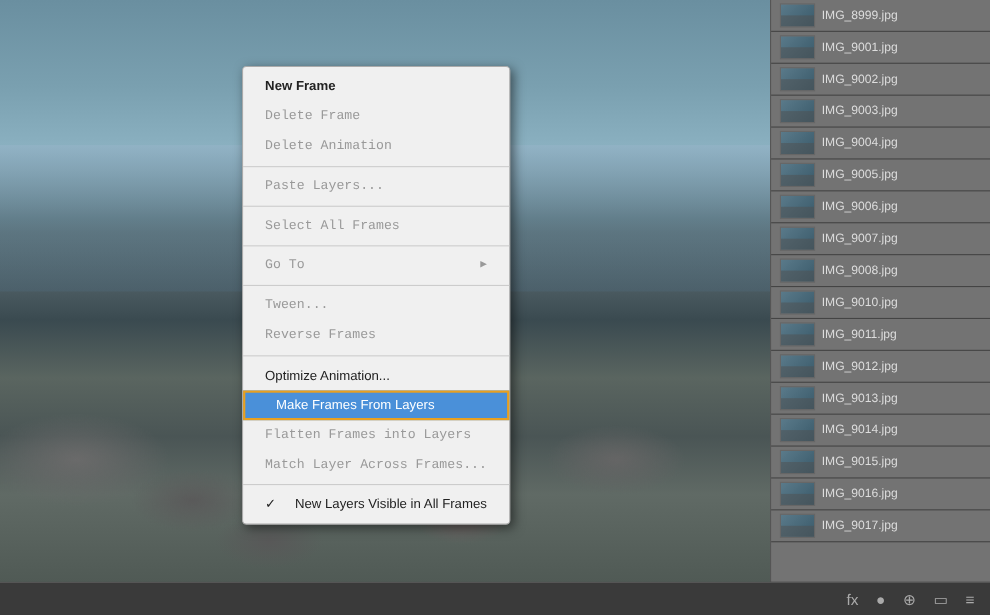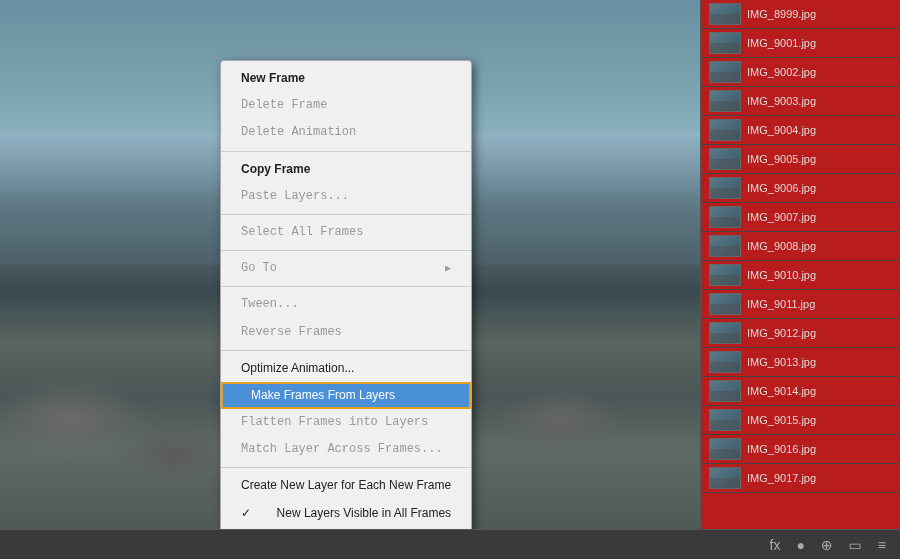--- a/index.html
+++ b/index.html
@@ -127,21 +127,21 @@
       font-size: 10px;
     }
 
     .menu-item-bold {
       font-weight: 600;
     }
 
     
     .right-panel {
       width: 200px;
-      background: #b91c1c;
+      background: #737373;
       border-left: 1px solid #555;
       overflow-y: auto;
       flex-shrink: 0;
     }
 
     .file-item {
       display: flex;
       align-items: center;
       padding: 3px 8px;
       border-bottom: 1px solid #444;
@@ -215,23 +215,20 @@
     <div class="menu-item menu-item-bold">
           <span>New Frame</span>
         </div>
         <div class="menu-item disabled">
           <span>Delete Frame</span>
         </div>
         <div class="menu-item disabled">
           <span>Delete Animation</span>
         </div>
         <div class="menu-separator"></div>
-        <div class="menu-item menu-item-bold">
-          <span>Copy Frame</span>
-        </div>
         <div class="menu-item disabled">
           <span>Paste Layers...</span>
         </div>
         <div class="menu-separator"></div>
         <div class="menu-item disabled">
           <span>Select All Frames</span>
         </div>
         <div class="menu-separator"></div>
         <div class="menu-item disabled">
           <span>Go To</span>
@@ -251,23 +248,20 @@
         <div class="menu-item highlighted">
           <span>Make Frames From Layers</span>
         </div>
         <div class="menu-item disabled">
           <span>Flatten Frames into Layers</span>
         </div>
         <div class="menu-item disabled">
           <span>Match Layer Across Frames...</span>
         </div>
         <div class="menu-separator"></div>
-        <div class="menu-item">
-          <span>Create New Layer for Each New Frame</span>
-        </div>
         <div class="menu-item">
           <span class="checkmark">✓</span>
           <span>New Layers Visible in All Frames</span>
         </div>
       </div>
   </div>
 
   <div class="right-panel" id="file-list-panel">
   <div class="file-item">
         <div class="file-thumbnail"></div>

